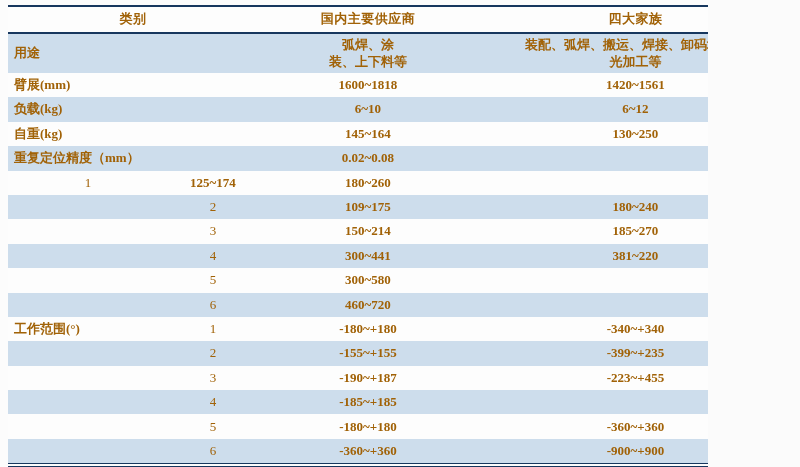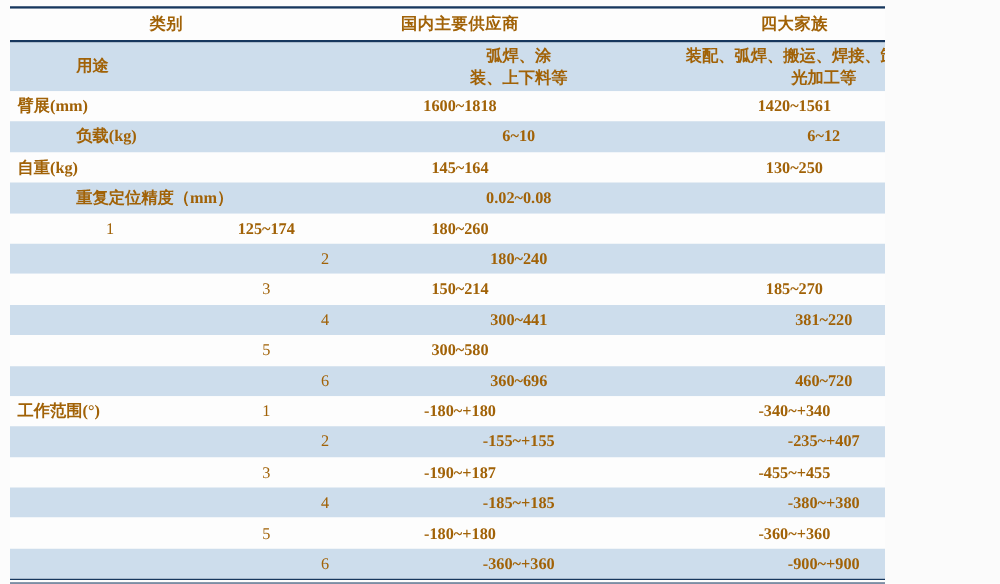--- a/index.html
+++ b/index.html
@@ -13,21 +13,21 @@
     border-top:2.5px solid #17375e;
   }
   .grid{display:grid;grid-template-columns:160px 90px 220px 1fr;align-items:center;}
   .hrow{height:25px;background:#fdfdfd;border-bottom:2px solid #17375e;}
   .hcell{
     font-weight:bold;font-size:13.5px;text-align:center;letter-spacing:.5px;
   }
   .hcat{grid-column:1/3;}
   .row{height:24.4px;}
   .row.tall{height:39px;}
-  .row.blue{background:#cdddec;padding-left:47px;}
+  .row.blue{background:#cdddec;}
   .row.white{background:#fdfdfd;}
   .c{font-size:13px;line-height:1.25;}
   .label{font-weight:bold;padding-left:6px;text-align:left;white-space:nowrap;}
   .joint{text-align:center;}
   .val{text-align:center;white-space:pre-line;font-weight:bold;}
   .bottom-rule{
     height:5px;box-sizing:border-box;
     border-top:1px solid #17375e;border-bottom:2.5px solid #17375e;
     background:transparent;
   }
@@ -82,20 +82,21 @@
 
     <div class="grid row white">
       <div class="c joint">1</div>
       <div class="c val">125~174</div>
       <div class="c val">180~260</div>
     </div>
 
     <div class="grid row blue">
       <div class="c label"></div>
       <div class="c joint">2</div>
+      <div class="c val">109~175</div>
       <div class="c val">180~240</div>
     </div>
 
     <div class="grid row white">
       <div class="c label"></div>
       <div class="c joint">3</div>
       <div class="c val">150~214</div>
       <div class="c val">185~270</div>
     </div>
 
@@ -108,50 +109,48 @@
 
     <div class="grid row white">
       <div class="c label"></div>
       <div class="c joint">5</div>
       <div class="c val">300~580</div>
     </div>
 
     <div class="grid row blue">
       <div class="c label"></div>
       <div class="c joint">6</div>
-      <div class="c val">360~696</div>
       <div class="c val">460~720</div>
     </div>
 
     <div class="grid row white">
       <div class="c label">工作范围(°)</div>
       <div class="c joint">1</div>
       <div class="c val">-180~+180</div>
       <div class="c val">-340~+340</div>
     </div>
 
     <div class="grid row blue">
       <div class="c label"></div>
       <div class="c joint">2</div>
       <div class="c val">-155~+155</div>
-      <div class="c val">-235~+407</div>
+      <div class="c val">-399~+235</div>
     </div>
 
     <div class="grid row white">
       <div class="c label"></div>
       <div class="c joint">3</div>
       <div class="c val">-190~+187</div>
-      <div class="c val">-455~+455</div>
+      <div class="c val">-223~+455</div>
     </div>
 
     <div class="grid row blue">
       <div class="c label"></div>
       <div class="c joint">4</div>
       <div class="c val">-185~+185</div>
-      <div class="c val">-380~+380</div>
     </div>
 
     <div class="grid row white">
       <div class="c label"></div>
       <div class="c joint">5</div>
       <div class="c val">-180~+180</div>
       <div class="c val">-360~+360</div>
     </div>
 
     <div class="grid row blue">

